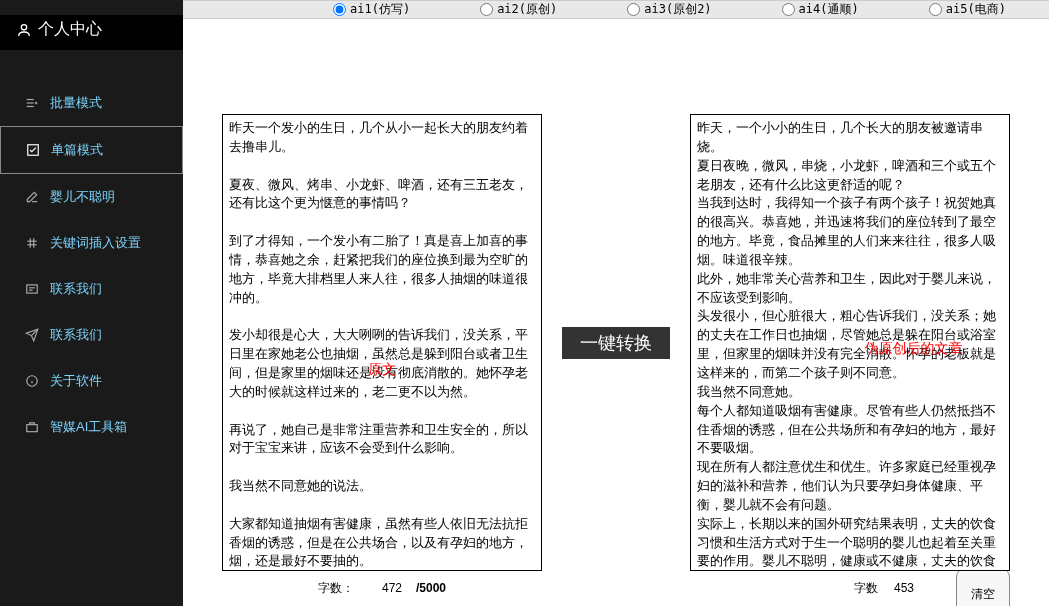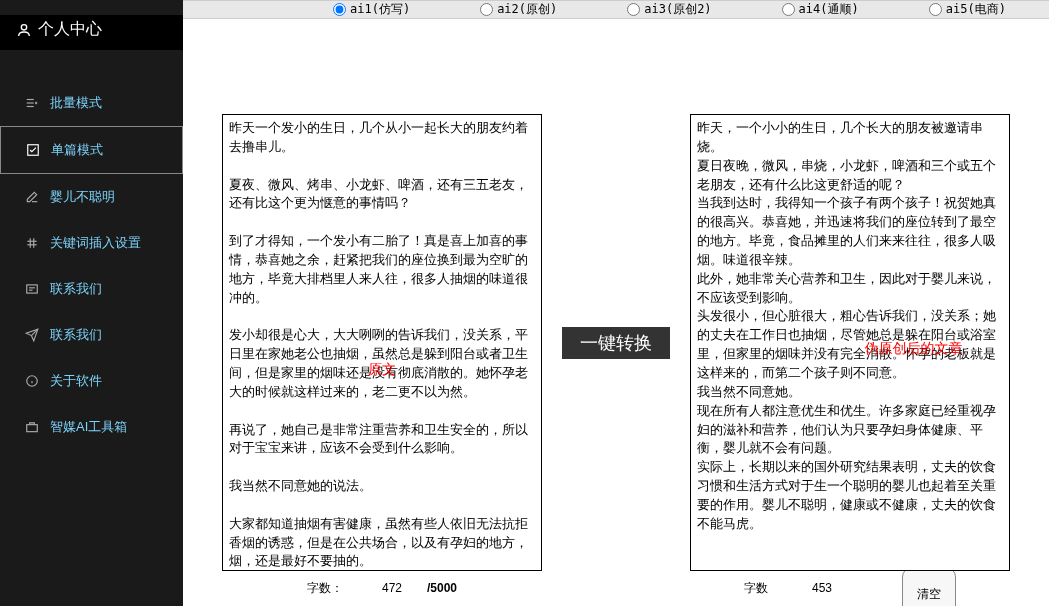--- a/index.html
+++ b/index.html
@@ -14,24 +14,24 @@
 .main { flex:1; display:flex; flex-direction:column; }
 .radio-bar { height:28px; background:#e8e8e8; border-top:1px solid #ccc; border-bottom:1px solid #ccc; display:flex; align-items:center; padding-left:150px; gap:70px; font-size:12px; font-family:monospace,"SimSun"; }
 .radio-bar label { display:flex; align-items:center; gap:4px; cursor:pointer; }
 .workspace { flex:1; display:flex; align-items:flex-start; justify-content:center; gap:20px; padding:95px 14px 14px 14px; position:relative; }
 .panel { width:320px; height:457px; border:1px solid #000; position:relative; display:flex; flex-direction:column; }
 .panel textarea, .panel .content { width:100%; flex:1; border:none; resize:none; padding:4px 6px; font-size:13px; font-family:"SimSun","Microsoft YaHei"; line-height:1.45; overflow-y:auto; outline:none; background:#fff; }
 .panel .overlay-label { position:absolute; top:246px; left:50%; transform:translateX(-50%); color:#f00; font-size:14px; pointer-events:none; }
 .panel.right .overlay-label { top:225px; left:70%; transform:translateX(-50%); white-space:nowrap;}
 .center-col { display:flex; flex-direction:column; align-items:center; justify-content:center; height:457px; }
 .convert-btn { background:#333; color:#fff; border:none; padding:4px 18px; font-size:18px; cursor:pointer; }
-.footer-row { display:flex; align-items:center; justify-content:center; gap:25px; margin-top:6px; font-size:12px; height:22px;}
+.footer-row { display:flex; align-items:center; justify-content:center; gap:14px; margin-top:6px; font-size:12px; height:22px;}
 .footer-row .clear-btn { border:1px solid #888; background:#f7f7f7; border-radius:10px; padding:18px 14px; font-size:12px; cursor:pointer; margin-left:40px;margin-top:12px;}
 .footer-left { width:320px; text-align:center; }
-.footer-right { width:320px; display:flex; align-items:center; gap:30px;}
+.footer-right { width:320px; display:flex; justify-content:flex-end; align-items:center; gap:2px;}
 svg { display:block; }
 </style>
 </head>
 <body>
 
 <div class="layout">
   <div class="sidebar">
     <div class="sidebar-header">
       <span class="ico">
         <svg width="16" height="16" viewBox="0 0 24 24" fill="none" stroke="#fff" stroke-width="2">
@@ -181,20 +181,21 @@
 
       <div style="display:flex;flex-direction:column;align-items:center;">
         <div class="panel right">
           <div class="content" id="right-content">
               <div>昨天，一个小小的生日，几个长大的朋友被邀请串烧。</div>
               <div>夏日夜晚，微风，串烧，小龙虾，啤酒和三个或五个老朋友，还有什么比这更舒适的呢？</div>
               <div>当我到达时，我得知一个孩子有两个孩子！祝贺她真的很高兴。恭喜她，并迅速将我们的座位转到了最空的地方。毕竟，食品摊里的人们来来往往，很多人吸烟。味道很辛辣。</div>
               <div>此外，她非常关心营养和卫生，因此对于婴儿来说，不应该受到影响。</div>
               <div>头发很小，但心脏很大，粗心告诉我们，没关系；她的丈夫在工作日也抽烟，尽管她总是躲在阳台或浴室里，但家里的烟味并没有完全消散。怀孕的老板就是这样来的，而第二个孩子则不同意。</div>
               <div>我当然不同意她。</div>
+              <div>每个人都知道吸烟有害健康。尽管有些人仍然抵挡不住香烟的诱惑，但在公共场所和有孕妇的地方，最好不要吸烟。</div>
               <div>现在所有人都注意优生和优生。许多家庭已经重视孕妇的滋补和营养，他们认为只要孕妇身体健康、平衡，婴儿就不会有问题。</div>
               <div>实际上，长期以来的国外研究结果表明，丈夫的饮食习惯和生活方式对于生一个聪明的婴儿也起着至关重要的作用。婴儿不聪明，健康或不健康，丈夫的饮食不能马虎。</div>
             </div>
           <div class="overlay-label">伪原创后的文章</div>
         </div>
         <div class="footer-row footer-right">
           <span>字数</span>
           <span style="margin-left:14px;">453</span>
           <button class="clear-btn">清空</button>
         </div>

